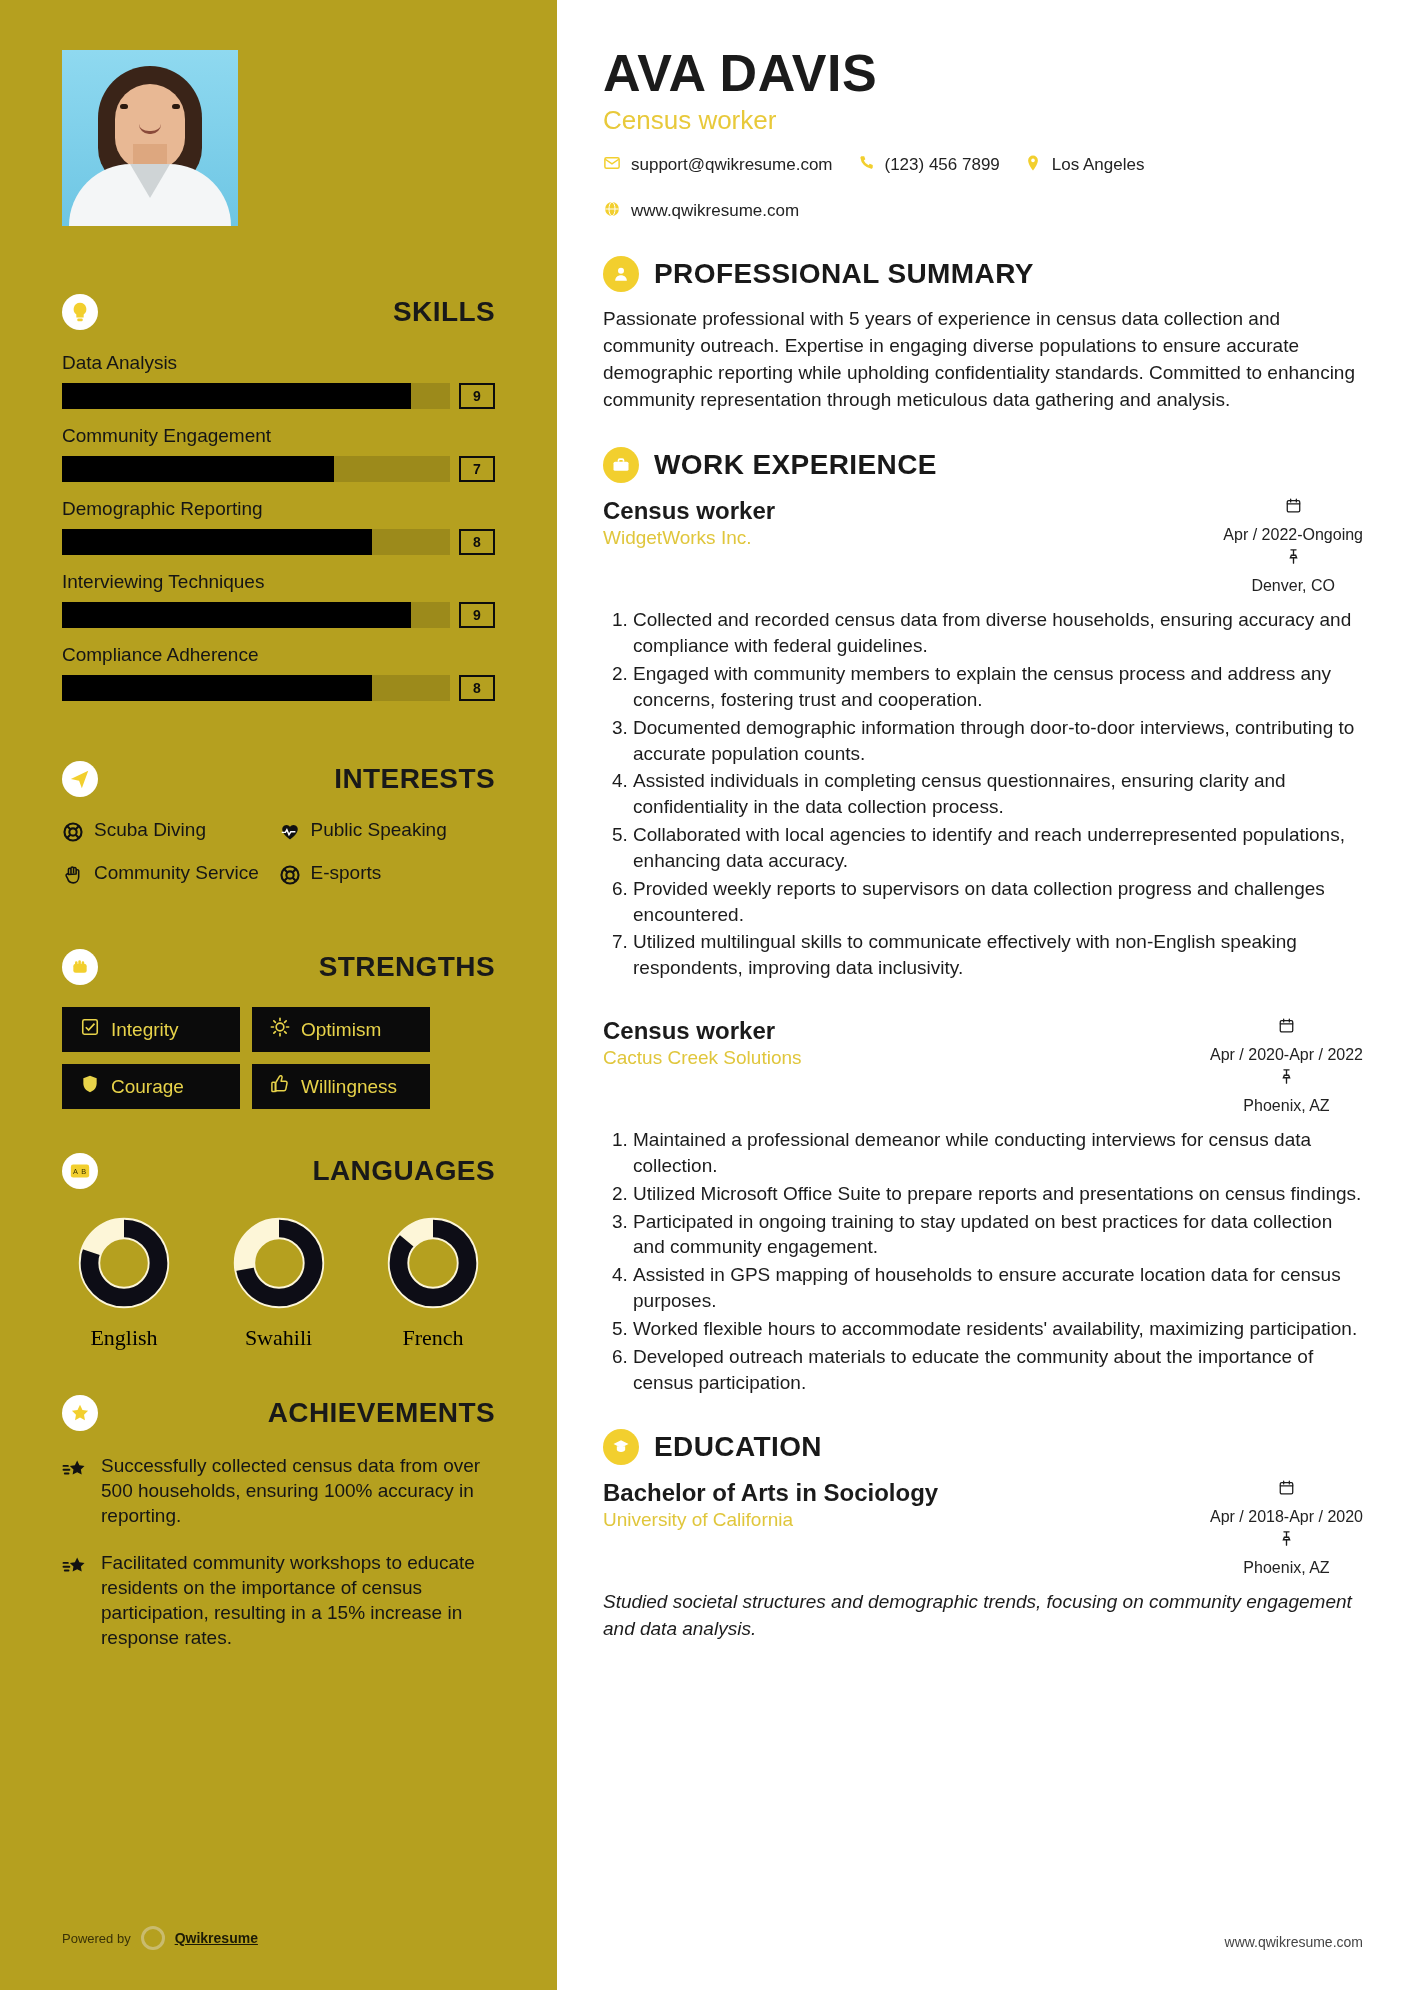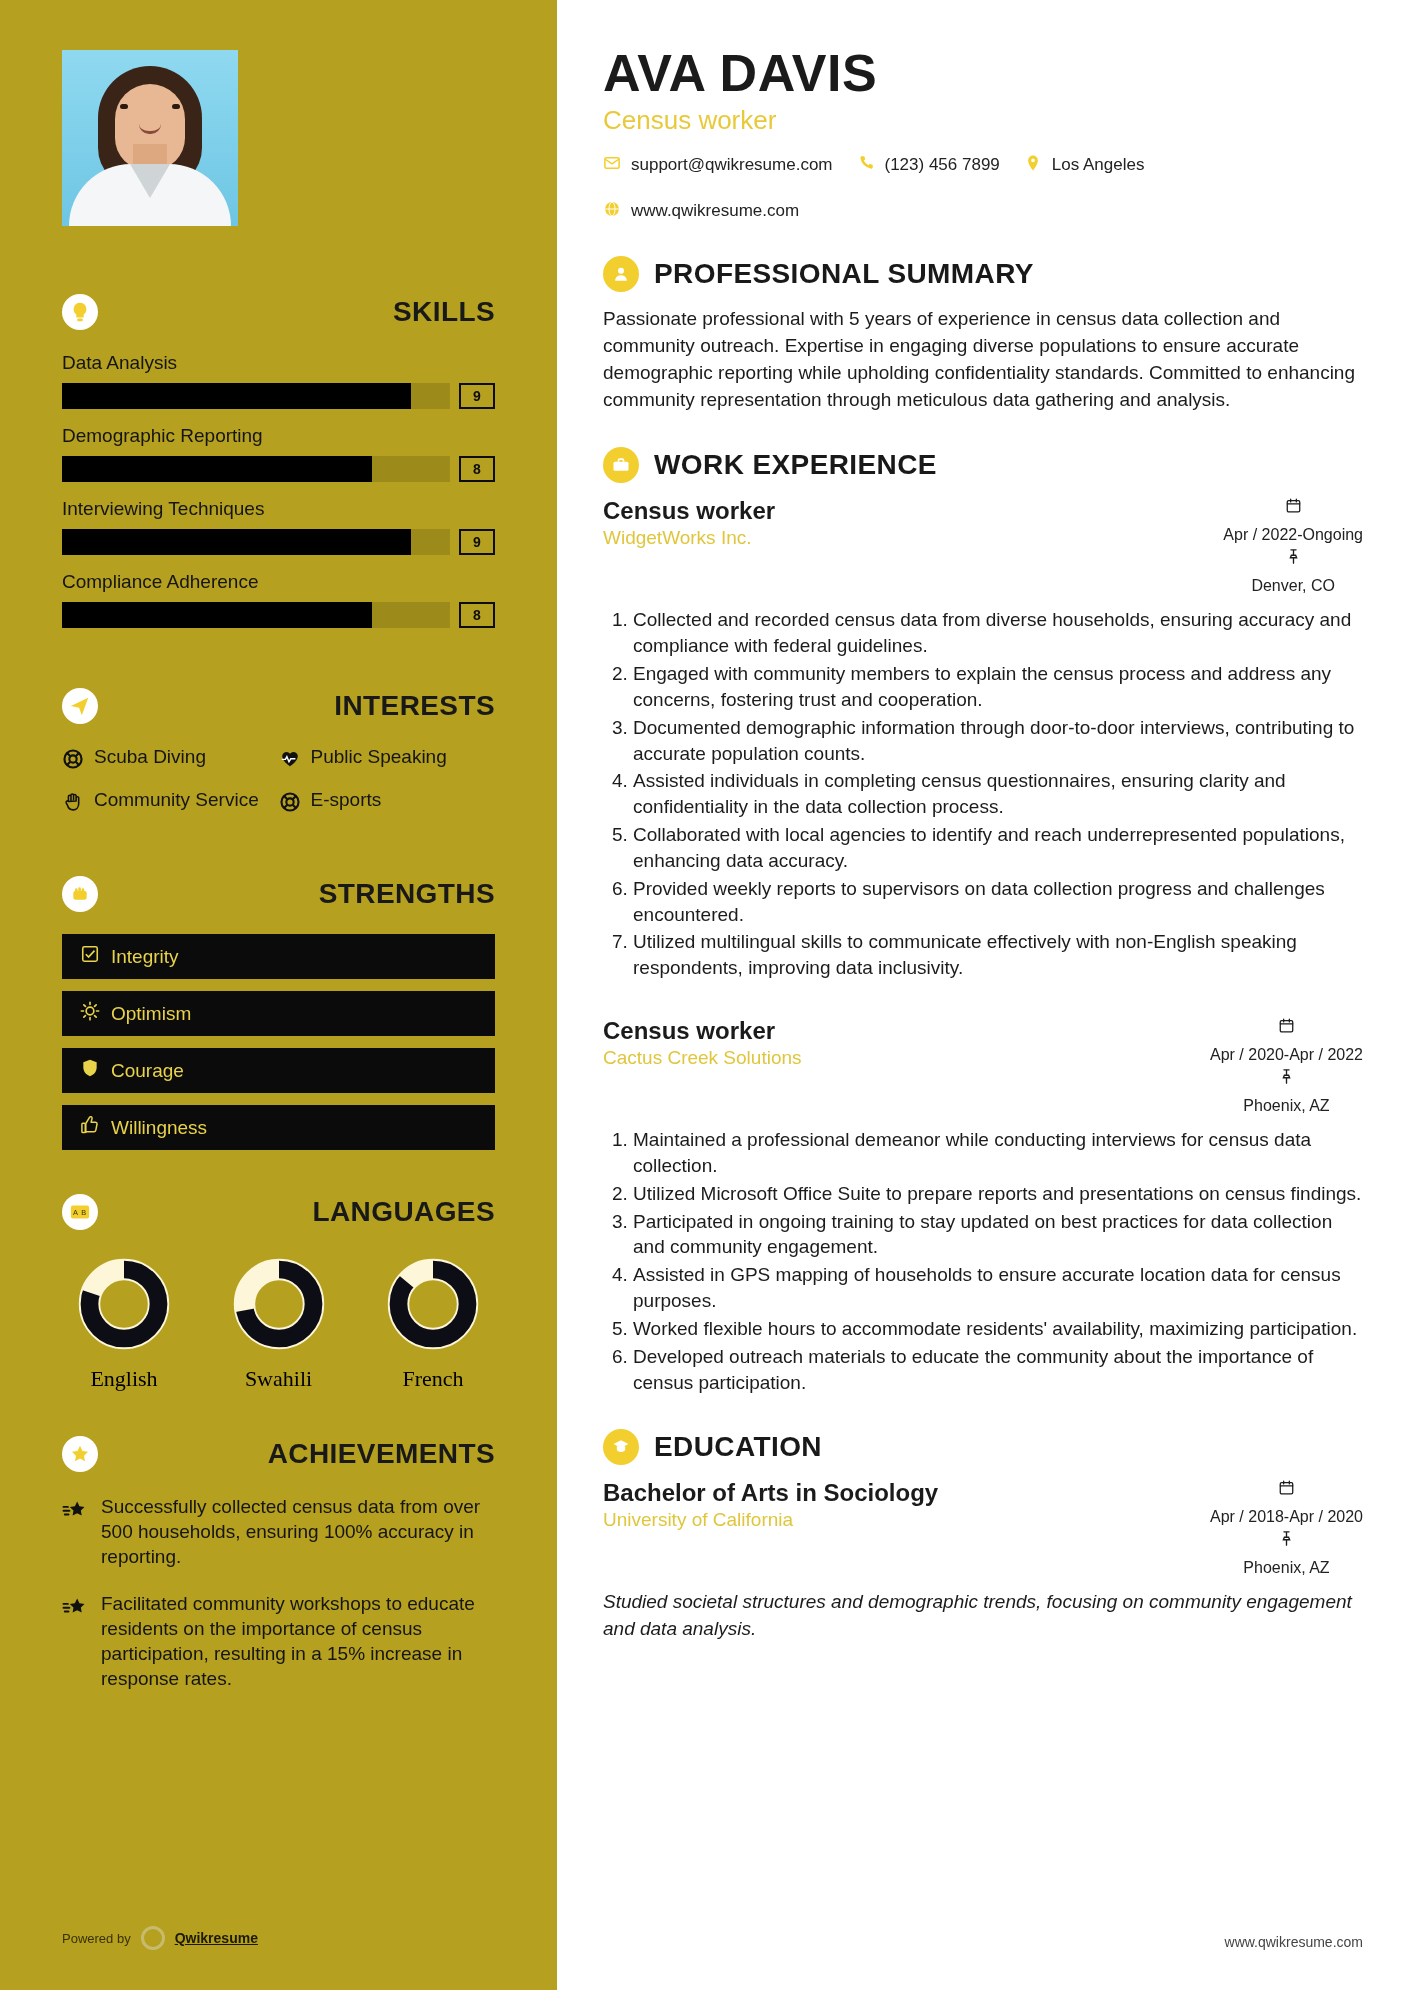--- a/index.html
+++ b/index.html
@@ -73,21 +73,21 @@
     display:flex;align-items:center;justify-content:center;
     font-size:14px;font-weight:700;color:#0d0d0d;flex:0 0 36px;
   }
 
   .sec-gap { height: 44px; }
 
   .interest-grid { display:flex; flex-wrap:wrap; }
   .interest { width:50%; display:flex; align-items:flex-start; gap:10px; margin-bottom:14px; font-size:19px; color:#151515; }
   .interest svg { flex:0 0 22px; margin-top:2px; }
 
-  .strength-grid { display:flex; flex-wrap:wrap; gap:12px;flex-direction:column; }
+  .strength-grid { display:flex; flex-wrap:wrap; gap:12px; }
   .strength {
     background:#0b0b0b; color:#e8d34a; font-size:19px;
     padding:10px 18px; display:flex; align-items:center; gap:11px;
     min-width:178px;
   }
   .strength svg { flex:0 0 20px; }
 
   .lang-row { display:flex; justify-content:space-between; padding: 6px 6px 0 6px; }
   .lang { text-align:center; width:112px; }
   .donut { width:92px; height:92px; margin: 0 auto 12px auto; }
@@ -167,20 +167,29 @@
           <span class="sec-title">SKILLS</span>
         </div>
         <div id="skills-list">
             <div class="skill">
               <div class="skill-name">Data Analysis</div>
               <div class="skill-row">
                 <div class="skill-track">
                   <div class="skill-fill" style="width:90%"></div>
                 </div>
                 <div class="skill-val">9</div>
+              </div>
+            </div>
+            <div class="skill">
+              <div class="skill-name">Community Engagement</div>
+              <div class="skill-row">
+                <div class="skill-track">
+                  <div class="skill-fill" style="width:70%"></div>
+                </div>
+                <div class="skill-val">7</div>
               </div>
             </div>
             <div class="skill">
               <div class="skill-name">Demographic Reporting</div>
               <div class="skill-row">
                 <div class="skill-track">
                   <div class="skill-fill" style="width:80%"></div>
                 </div>
                 <div class="skill-val">8</div>
               </div>

